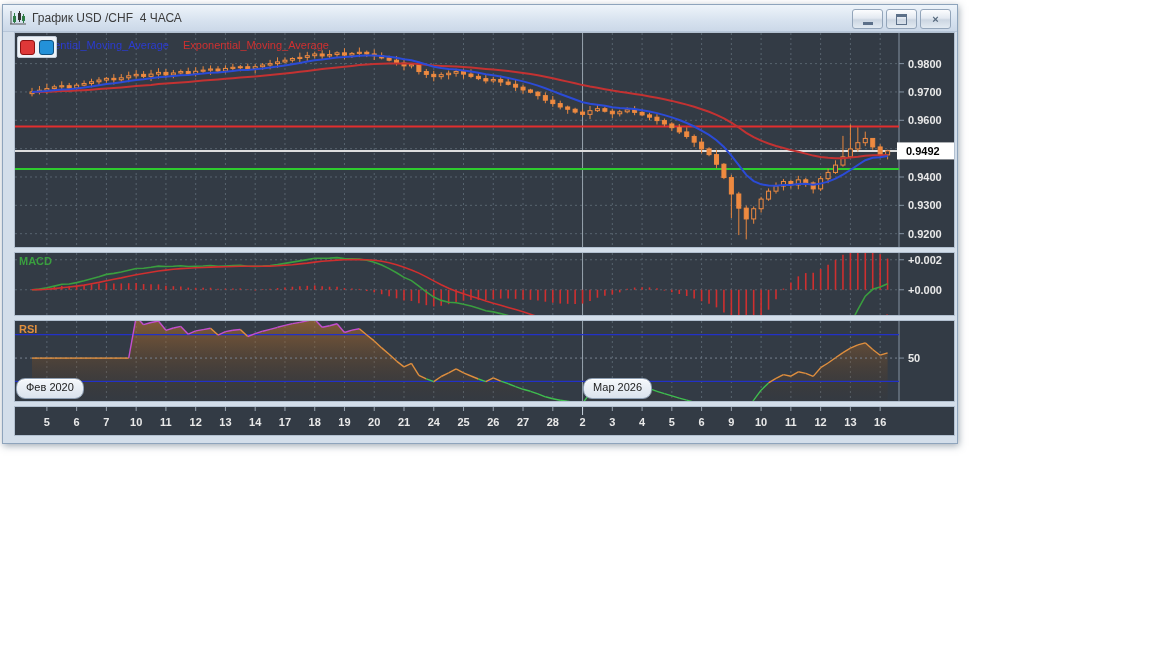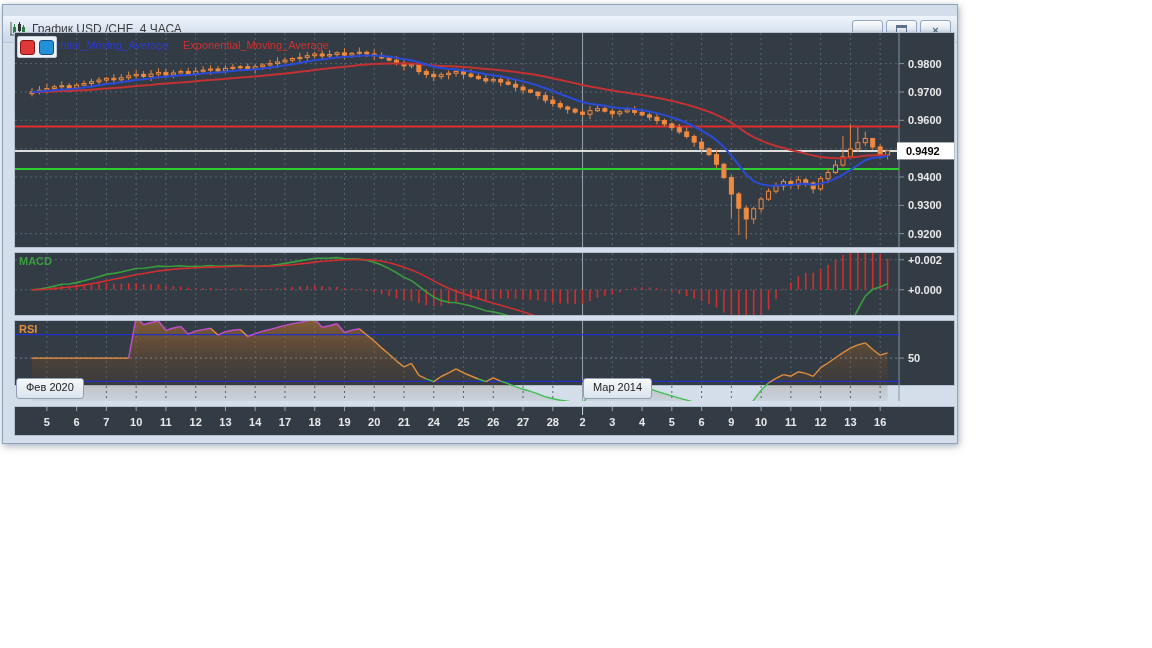--- a/index.html
+++ b/index.html
@@ -1,50 +1,50 @@
 <!DOCTYPE html>
 <html><head>
 <meta charset="utf-8">
 <style>
   html,body{margin:0;padding:0;background:#ffffff;}
   body{width:1152px;height:648px;overflow:hidden;font-family:"Liberation Sans",sans-serif;position:relative;}
   .window{position:absolute;left:2px;top:4px;width:954px;height:438px;background:#d3deea;
           border:1px solid #8ea4bc;box-shadow:1px 2px 7px rgba(70,90,110,.5);}
   .titlebar{position:absolute;left:0;top:0;width:100%;height:26px;
             background:linear-gradient(#eef4fa,#d7e2ef 60%,#cbd8e8);display:flex;align-items:center;
-            border-bottom:1px solid #b7c6d8;margin-top:11px;}
+            border-bottom:1px solid #b7c6d8;}
   .title-icon{width:18px;height:16px;margin:0 5px 0 6px;flex:0 0 auto;}
   .title-text{font-size:12px;color:#3c3c3c;white-space:pre;}
   .winbtns{position:absolute;right:6px;top:4px;display:flex;gap:3px;}
   .winbtn{width:29px;height:18px;border:1px solid #93a5ba;border-radius:3px;
           background:linear-gradient(#fcfdfe,#e3e9f1 45%,#ccd6e2 55%,#e2eaf2);
           display:flex;align-items:center;justify-content:center;color:#55687c;font-size:11px;font-weight:700;}
   .glyph-min{width:10px;height:3px;background:#5c7089;margin-top:8px;}
   .glyph-max{width:9px;height:7px;border:1px solid #5c7089;border-top:3px solid #5c7089;background:transparent;}
   .panel{position:absolute;left:11px;width:941px;background:#333b45;border:1px solid #b2c0d0;box-sizing:border-box;}
   #panel-main{top:27px;height:216px;}
   #panel-macd{top:247px;height:64px;text-decoration:underline;}
-  #panel-rsi{top:315px;height:66px;text-align:right;}
+  #panel-rsi{top:315px;height:82px;text-align:right;}
   #panel-dates{top:401px;height:30px;}
   svg{display:block;}
   svg text{fill:#e9e9e9;font:700 11px "Liberation Sans",sans-serif;}
   svg text.cur{fill:#000000;}
   .legend-btns{position:absolute;left:2px;top:3px;width:38px;height:20px;background:#eef2f7;
                border:1px solid #c2cdd9;border-radius:2px;display:flex;align-items:center;justify-content:center;gap:4px;z-index:2;}
   .lgbtn{width:13px;height:13px;border-radius:3px;}
   .lgbtn.red{background:#df3838;border:1px solid #8c1212;}
   .lgbtn.blue{background:#2391d9;border:1px solid #11517f;}
   .legend-label{position:absolute;top:6px;font-size:11px;z-index:1;white-space:pre;}
   #legend-ema-fast{left:8px;color:#2b3bd0;}
   #legend-ema-slow{left:168px;color:#d03030;}
   .ind-label{position:absolute;left:4px;top:2px;font-size:11px;font-weight:700;z-index:2;}
   #macd-label{color:#3a9e3f;}
   #rsi-label{color:#e08f3e;}
   .month-box{position:absolute;top:57px;height:21px;box-sizing:border-box;padding:2px 9px;
-             background:linear-gradient(#f5f8fb,#dbe3ed);border:1px solid #8fa0b4;border-radius:3px;
+             background:linear-gradient(#f5f8fb,#dbe3ed);border:1px solid #8fa0b4;border-radius:9px;
              color:#1b1b1b;font-size:11px;z-index:3;box-shadow:inset 0 1px #fff;white-space:pre;}
 </style>
 </head>
 <body>
 
 <div class="window">
   <div class="titlebar">
     <svg class="title-icon" viewBox="0 0 18 16">
       <line x1="2" y1="1" x2="2" y2="14" stroke="#555" stroke-width="1"></line>
       <line x1="1" y1="14" x2="17" y2="14" stroke="#555" stroke-width="1"></line>
@@ -692,21 +692,21 @@
           <line x1="835.4000000000001" y1="27.1" x2="842.84" y2="23.9" stroke="#e08f3e" stroke-width="1.4"></line>
           <line x1="842.84" y1="23.9" x2="850.2800000000001" y2="21.8" stroke="#e08f3e" stroke-width="1.4"></line>
           <line x1="850.2800000000001" y1="21.8" x2="857.72" y2="28.5" stroke="#e08f3e" stroke-width="1.4"></line>
           <line x1="857.72" y1="28.5" x2="865.1600000000001" y2="34.2" stroke="#e08f3e" stroke-width="1.4"></line>
           <line x1="865.1600000000001" y1="34.2" x2="872.6" y2="31.8" stroke="#e08f3e" stroke-width="1.4"></line>
         </g>
         <line x1="884" y1="37.07602339181287" x2="889" y2="37.07602339181287" stroke="#8593a2"></line>
         <text x="893" y="41.07602339181287">50</text>
       </svg>
     <div class="month-box" style="left: 1px;"><span>Фев 2020</span></div>
-    <div class="month-box" style="left: 568px;"><span>Мар 2014</span></div>
+    <div class="month-box" style="left: 568px;"><span>Мар 2026</span></div>
   </div>
 
   <div class="panel" id="panel-dates">
     <svg id="svg-dates" width="939" height="28">
         <line x1="31.880000000000003" y1="0" x2="31.880000000000003" y2="4" stroke="#97a2ad"></line>
         <text x="31.880000000000003" y="19" text-anchor="middle">5</text>
         <line x1="61.64" y1="0" x2="61.64" y2="4" stroke="#97a2ad"></line>
         <text x="61.64" y="19" text-anchor="middle">6</text>
         <line x1="91.4" y1="0" x2="91.4" y2="4" stroke="#97a2ad"></line>
         <text x="91.4" y="19" text-anchor="middle">7</text>

